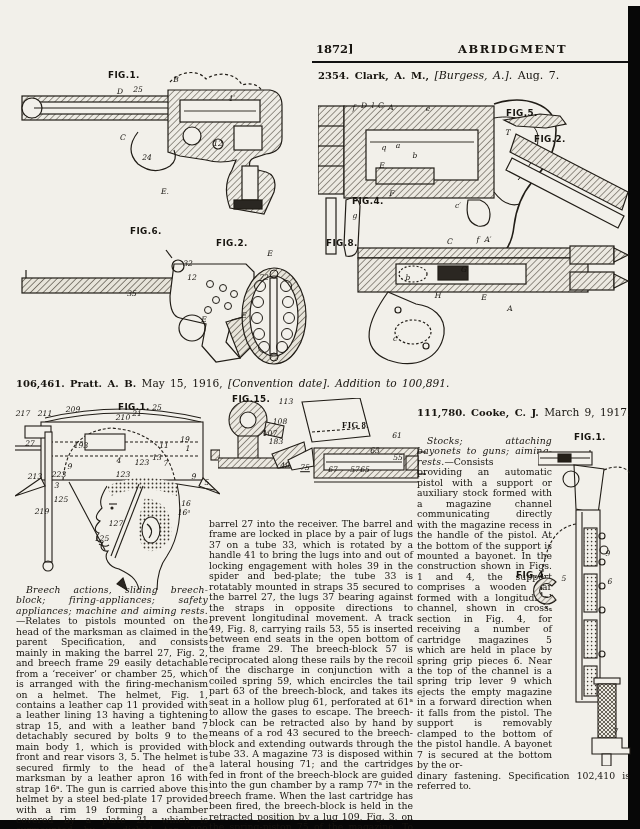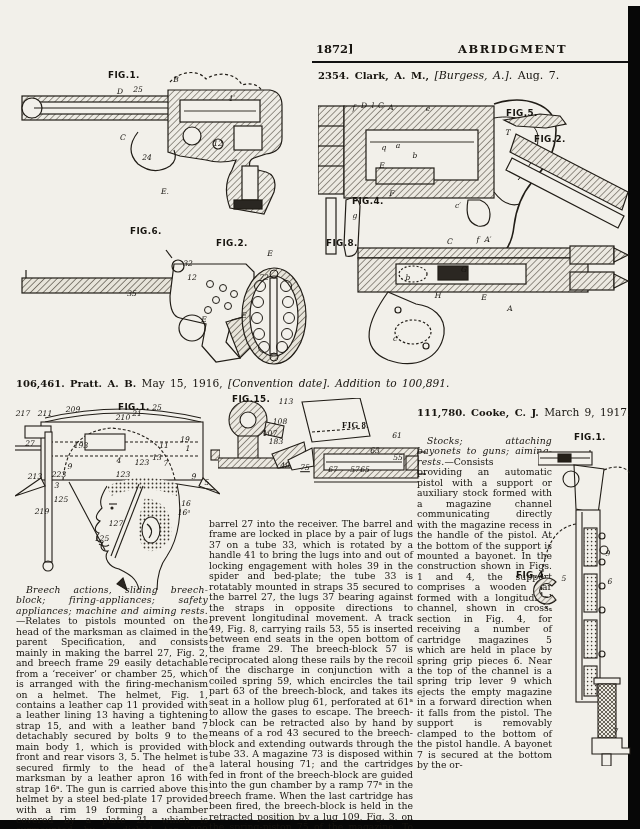--- a/index.html
+++ b/index.html
@@ -367,20 +367,21 @@
     <b>Cooke, C. J.</b>
     <span>March 9, 1917.</span>
   </div>
 
   <div class="abs" style="left:417px;top:436px;width:213px;">
     <div class="col narrow" style="position:static;">
       <p>
         <i class="lead">Stocks; attaching bayonets to guns; aiming-rests.</i><span>—Consists in providing an automatic pistol with a support or auxiliary stock formed with a magazine channel communicating directly with the magazine recess in the handle of the pistol. At the bottom of the support is mounted a bayonet. In the construction shown in Figs. 1 and 4, the support comprises a wooden bar formed with a longitudinal channel, shown in cross-section in Fig. 4, for receiving a number of cartridge magazines 5 which are held in place by spring grip pieces 6. Near the top of the channel is a spring trip lever 9 which ejects the empty magazine in a forward direction when it falls from the pistol. The support is removably clamped to the bottom of the pistol handle. A bayonet 7 is secured at the bottom by the or-</span>
       </p>
     </div>
+    <div class="tail">dinary fastening. Specification 102,410 is referred to.</div>
   </div>
 
   <div class="fig" style="left:538px;top:432px;width:96px;height:334px;">
     <svg width="96" height="334" viewBox="0 0 96 334">
       <defs>
         <pattern id="dots2" width="4" height="4" patternUnits="userSpaceOnUse">
           <rect width="4" height="4" fill="#f2f0ea"></rect>
             <circle cx="1.6" cy="1.6" r="0.8" fill="#3c362d"></circle>
         </pattern>
         <pattern id="xh" width="4" height="4" patternUnits="userSpaceOnUse">

